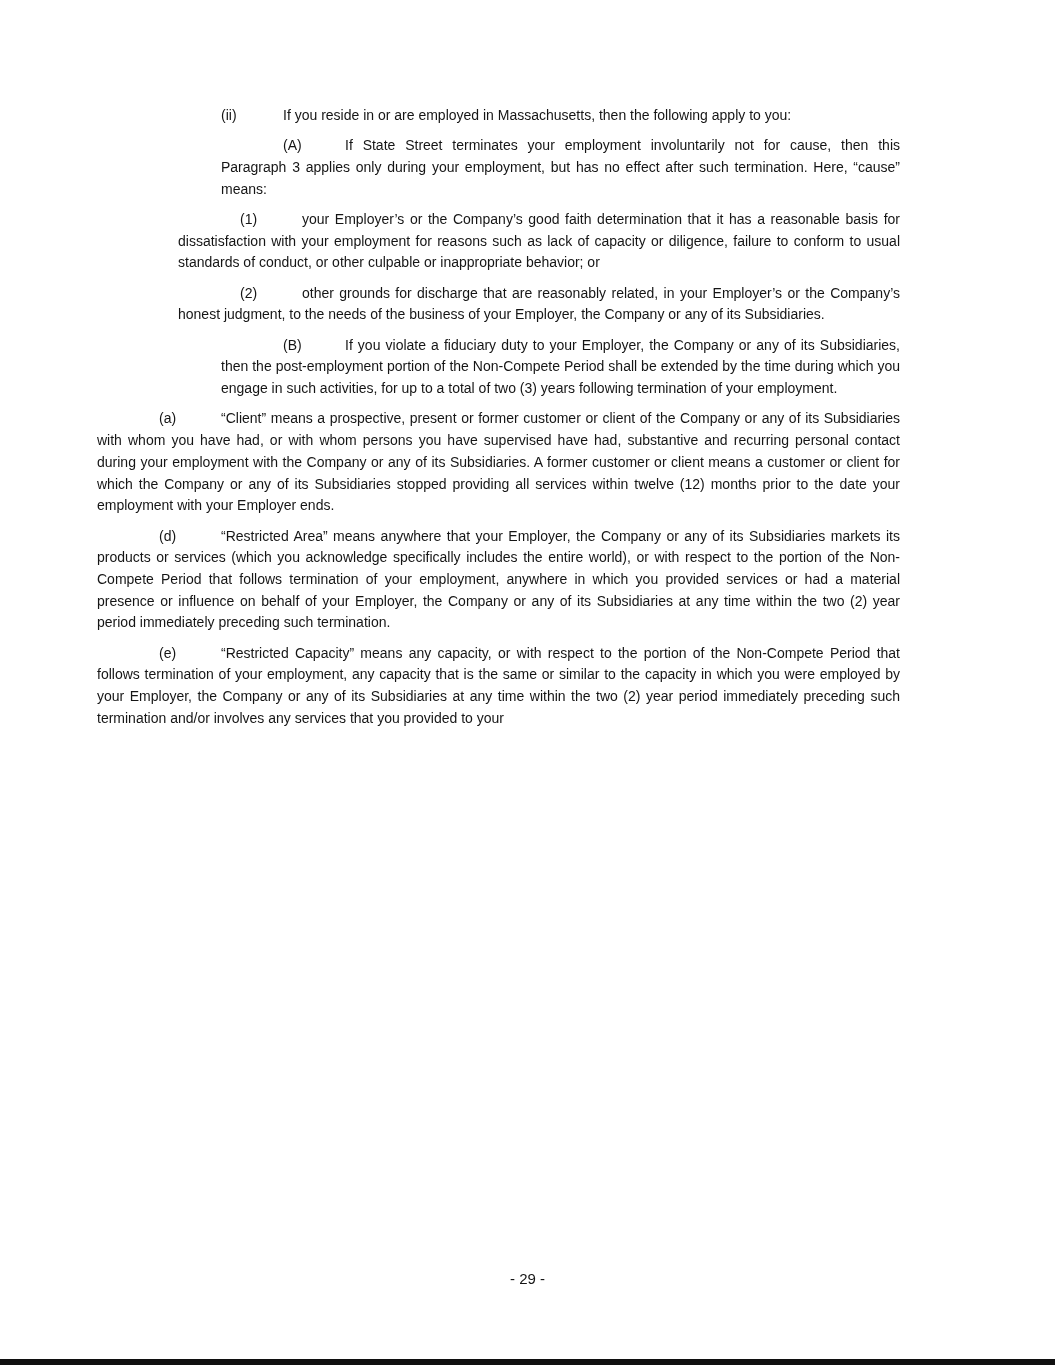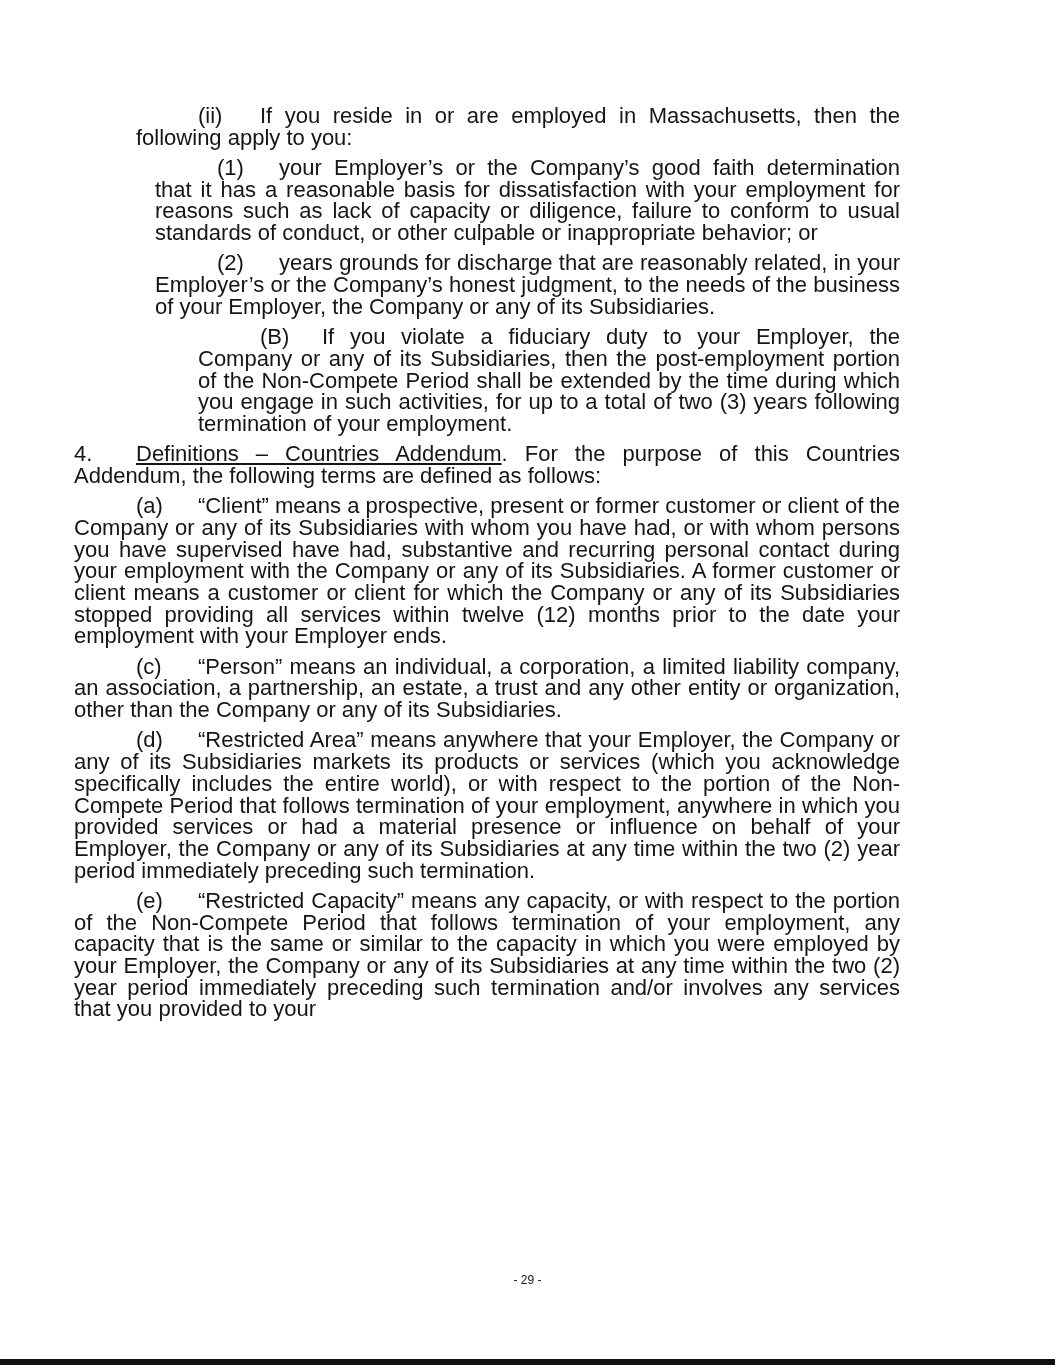--- a/index.html
+++ b/index.html
@@ -11,22 +11,22 @@
     overflow: hidden;
     font-family: "Liberation Sans", sans-serif;
     color: #151515;
   }
   .page {
     position: absolute;
     inset: 0;
     background: #ffffff;
   }
   .content {
-    padding: 105px 155px 0 74px;
-    font-size: 22px;
+    padding: 105px 155px 0 97px;
+    font-size: 14px;
     line-height: 21.7px;
     text-align: justify;
   }
   .para { margin: 0 0 8.6px 0; text-indent: 62px; }
   .ind-1 { margin-left: 62px; }
   .ind-2 { margin-left: 124px; }
   .ind-3 { margin-left: 81px; }
   .ti-0 { text-indent: 0; }
   .space-before { margin-top: 6px; }
   .plabel {
@@ -34,53 +34,52 @@
     width: 62px;
     text-indent: 0;
   }
   .u { text-decoration: underline; }
   .page-number {
     position: absolute;
     left: 0;
     right: 0;
     bottom: 78px;
     text-align: center;
-    font-size: 12px;
+    font-size: 15px;
     color: #151515;
   }
   .bottom-bar {
     position: absolute;
     left: 0;
     right: 0;
     bottom: 0;
     height: 6px;
     background: #101010;
   }
 </style>
 </head>
 <body>
 
 <div class="page">
   <div class="content">
 
     <p class="para ind-1"><span class="plabel">(ii)</span><span>If you reside in or are employed in Massachusetts, then the following apply to you:</span></p>
 
+    <p class="para ind-2"><span class="plabel">(A)</span><span>If State Street terminates your employment involuntarily not for cause, then this Paragraph 3 applies only during your employment, but has no effect after such termination. Here, “cause” means:</span></p>
 
     <p class="para ind-3"><span class="plabel">(1)</span><span>your Employer’s or the Company’s good faith determination that it has a reasonable basis for dissatisfaction with your employment for reasons such as lack of capacity or diligence, failure to conform to usual standards of conduct, or other culpable or inappropriate behavior; or</span></p>
 
-    <p class="para ind-3"><span class="plabel">(2)</span><span>years grounds for discharge that are reasonably related, in your Employer’s or the Company’s honest judgment, to the needs of the business of your Employer, the Company or any of its Subsidiaries.</span></p>
+    <p class="para ind-3"><span class="plabel">(2)</span><span>other grounds for discharge that are reasonably related, in your Employer’s or the Company’s honest judgment, to the needs of the business of your Employer, the Company or any of its Subsidiaries.</span></p>
 
     <p class="para ind-2"><span class="plabel">(B)</span><span>If you violate a fiduciary duty to your Employer, the Company or any of its Subsidiaries, then the post-employment portion of the Non-Compete Period shall be extended by the time during which you engage in such activities, for up to a total of two (3) years following termination of your employment.</span></p>
 
-    <p class="para ti-0 space-before"><span class="plabel">4.</span><span class="u">Definitions – Countries Addendum</span><span>. For the purpose of this Countries Addendum, the following terms are defined as follows:</span></p>
 
     <p class="para"><span class="plabel">(a)</span><span>“Client” means a prospective, present or former customer or client of the Company or any of its Subsidiaries with whom you have had, or with whom persons you have supervised have had, substantive and recurring personal contact during your employment with the Company or any of its Subsidiaries. A former customer or client means a customer or client for which the Company or any of its Subsidiaries stopped providing all services within twelve (12) months prior to the date your employment with your Employer ends.</span></p>
 
 
-    <p class="para"><span class="plabel">(c)</span><span>“Person” means an individual, a corporation, a limited liability company, an association, a partnership, an estate, a trust and any other entity or organization, other than the Company or any of its Subsidiaries.</span></p>
 
     <p class="para"><span class="plabel">(d)</span><span>“Restricted Area” means anywhere that your Employer, the Company or any of its Subsidiaries markets its products or services (which you acknowledge specifically includes the entire world), or with respect to the portion of the Non-Compete Period that follows termination of your employment, anywhere in which you provided services or had a material presence or influence on behalf of your Employer, the Company or any of its Subsidiaries at any time within the two (2) year period immediately preceding such termination.</span></p>
 
     <p class="para"><span class="plabel">(e)</span><span>“Restricted Capacity” means any capacity, or with respect to the portion of the Non-Compete Period that follows termination of your employment, any capacity that is the same or similar to the capacity in which you were employed by your Employer, the Company or any of its Subsidiaries at any time within the two (2) year period immediately preceding such termination and/or involves any services that you provided to your</span></p>
 
   </div>
 
   <div class="page-number">- 29 -</div>
   <div class="bottom-bar"></div>
 </div>

